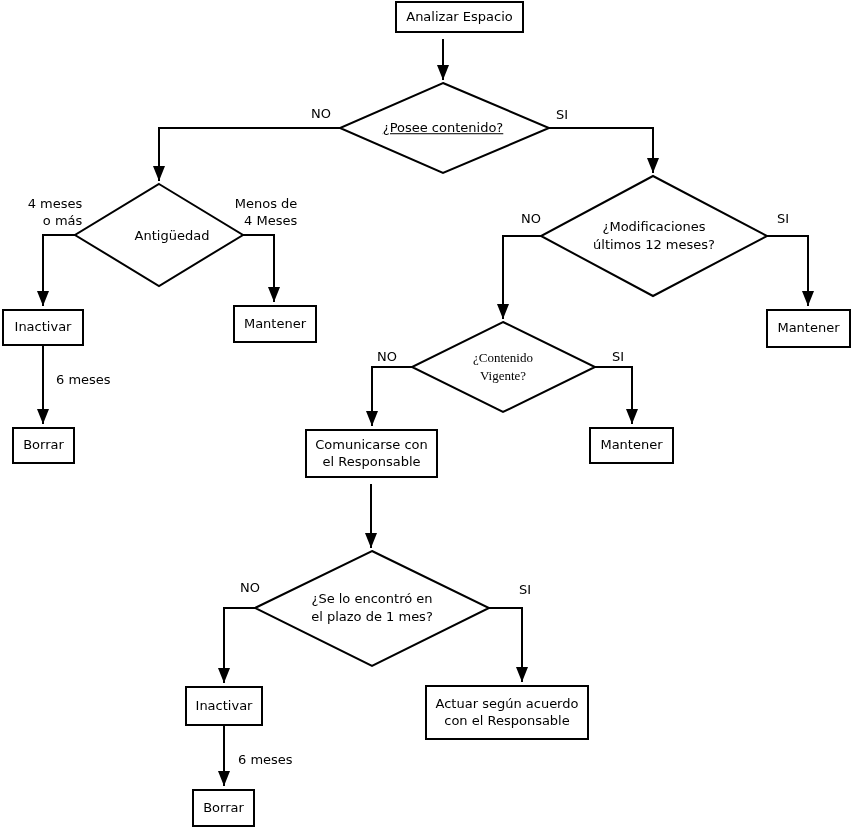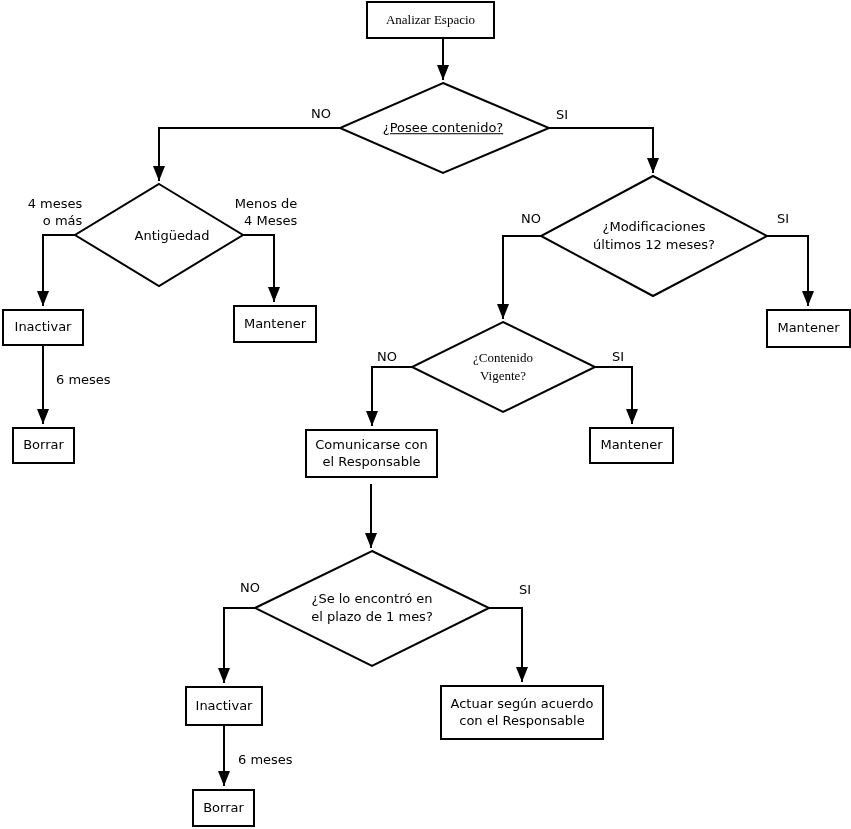--- a/index.html
+++ b/index.html
@@ -54,30 +54,30 @@
     <path class="wire" marker-end="url(#arrow)" d="M489,608 L522,608 L522,682"></path>
     <path class="wire" marker-end="url(#arrow)" d="M224,726 L224,786"></path>
 
     <polygon class="diamond" points="443,83 549,128 443,173 340,128"></polygon>
     <polygon class="diamond" points="159,184 243,235 159,286 75,235"></polygon>
     <polygon class="diamond" points="653,176 767,236 653,296 541,236"></polygon>
     <polygon class="diamond" points="503,322 595,367 503,412 412,367"></polygon>
     <polygon class="diamond" points="372,551 489,608 372,666 255,608"></polygon>
   </svg>
 
-  <div class="node" style="left:366px; top:1px; width:129px; height:38px;font-family:Liberation Serif, serif;">Analizar Espacio</div>
+  <div class="node" style="left:395px; top:1px; width:129px; height:32px;">Analizar Espacio</div>
   <div class="node" style="left:2px; top:309px; width:82px; height:37px;">Inactivar</div>
   <div class="node" style="left:233px; top:305px; width:84px; height:38px;">Mantener</div>
   <div class="node" style="left:12px; top:427px; width:63px; height:37px;">Borrar</div>
   <div class="node" style="left:766px; top:309px; width:85px; height:39px;">Mantener</div>
   <div class="node" style="left:589px; top:427px; width:85px; height:37px;">Mantener</div>
   <div class="node" style="left:305px; top:429px; width:133px; height:49px;">Comunicarse con
 el Responsable</div>
   <div class="node" style="left:185px; top:686px; width:78px; height:40px;">Inactivar</div>
-  <div class="node" style="left:440px; top:685px; width:164px; height:55px;">Actuar según acuerdo
+  <div class="node" style="left:425px; top:685px; width:164px; height:55px;">Actuar según acuerdo
 con el Responsable</div>
   <div class="node" style="left:192px; top:789px; width:63px; height:38px;">Borrar</div>
 
   <div class="dlabel" style="left:443px; top:128px;text-decoration:underline;">¿Posee contenido?</div>
   <div class="dlabel" style="left:172px; top:236px;">Antigüedad</div>
   <div class="dlabel" style="left:654px; top:236px;">¿Modificaciones
 últimos 12 meses?</div>
   <div class="dlabel" style="left:503px; top:367px;font-family:Liberation Serif, serif;">¿Contenido
 Vigente?</div>
   <div class="dlabel" style="left:372px; top:608px;">¿Se lo encontró en

